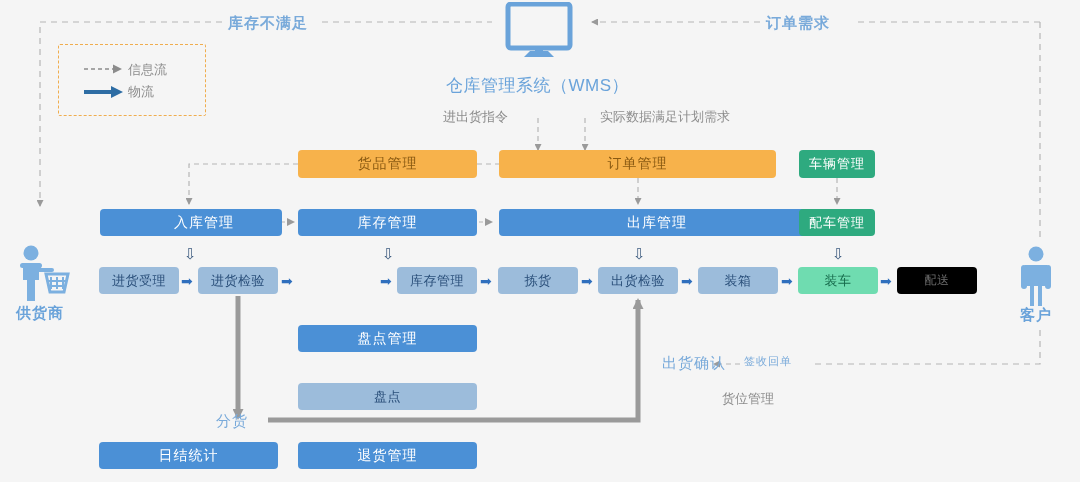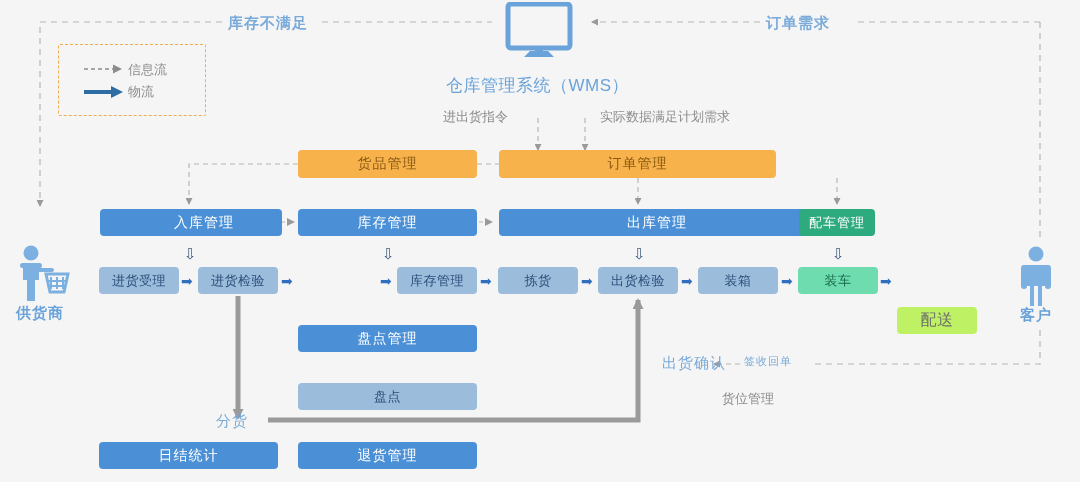--- a/index.html
+++ b/index.html
@@ -21,21 +21,21 @@
     border-radius:4px;
     font-size:13px;
     letter-spacing:1px;
     white-space:nowrap;
   }
   .n-orange{background:#f7b24b;color:#8a5a12;font-size:14px;}
   .n-blue{background:#4b90d6;color:#ffffff;font-size:14px;}
   .n-green{background:#2eaa7f;color:#ffffff;font-size:13px;}
   .n-lightblue{background:#9cbcdb;color:#2a4f7a;font-size:13px;letter-spacing:.5px;}
   .n-mint{background:#6fdcb0;color:#176b4c;font-size:13px;letter-spacing:.5px;}
-  .n-grey{background:#bef264;color:#6e6e6e;font-size:16px;letter-spacing:.5px;margin-top:40px;}
+  .n-grey{background:#000000;color:#6e6e6e;font-size:12px;letter-spacing:.5px;}
 
   .lbl{
     position:absolute;
     white-space:nowrap;
     font-size:13px;
   }
   .lbl-blue-strong{color:#79aada;}
   .lbl-grey{color:#8c8c8c;}
   .lbl-legend{color:#8c8c8c;font-size:13px;}
 
@@ -187,20 +187,21 @@
       <circle cx="22" cy="8" r="7.5" fill="#7cb0e0"></circle>
       <path d="M11,19 L33,19 L33,40 L28,40 L28,60 L24,60 L24,40 L20,40 L20,60 L16,60 L16,40 L11,40 z" fill="#7cb0e0"></path>
       <rect x="7" y="19" width="6" height="24" rx="3" fill="#7cb0e0"></rect>
       <rect x="31" y="19" width="6" height="24" rx="3" fill="#7cb0e0"></rect>
     </svg>
   </div>
   <div class="actor-label" style="left:1000px;top:306px;width:72px;">客户</div>
 
   <div class="node n-orange" style="left:298px;top:150px;width:179px;height:28px;">货品管理</div>
   <div class="node n-orange" style="left:499px;top:150px;width:277px;height:28px;">订单管理</div>
+  <div class="node n-green" style="left:799px;top:150px;width:76px;height:28px;">车辆管理</div>
 
   <div class="node n-blue" style="left:100px;top:209px;width:182px;height:27px;padding-left:26px;">入库管理</div>
   <div class="node n-blue" style="left:298px;top:209px;width:179px;height:27px;">库存管理</div>
   <div class="node n-blue" style="left:499px;top:209px;width:316px;height:27px;">出库管理</div>
   <div class="node n-green" style="left:799px;top:209px;width:76px;height:27px;">配车管理</div>
 
   <div class="hollow-arrow" style="left:184px;top:246px;">⇩</div>
   <div class="hollow-arrow" style="left:382px;top:246px;">⇩</div>
   <div class="hollow-arrow" style="left:633px;top:246px;">⇩</div>
   <div class="hollow-arrow" style="left:832px;top:246px;">⇩</div>

